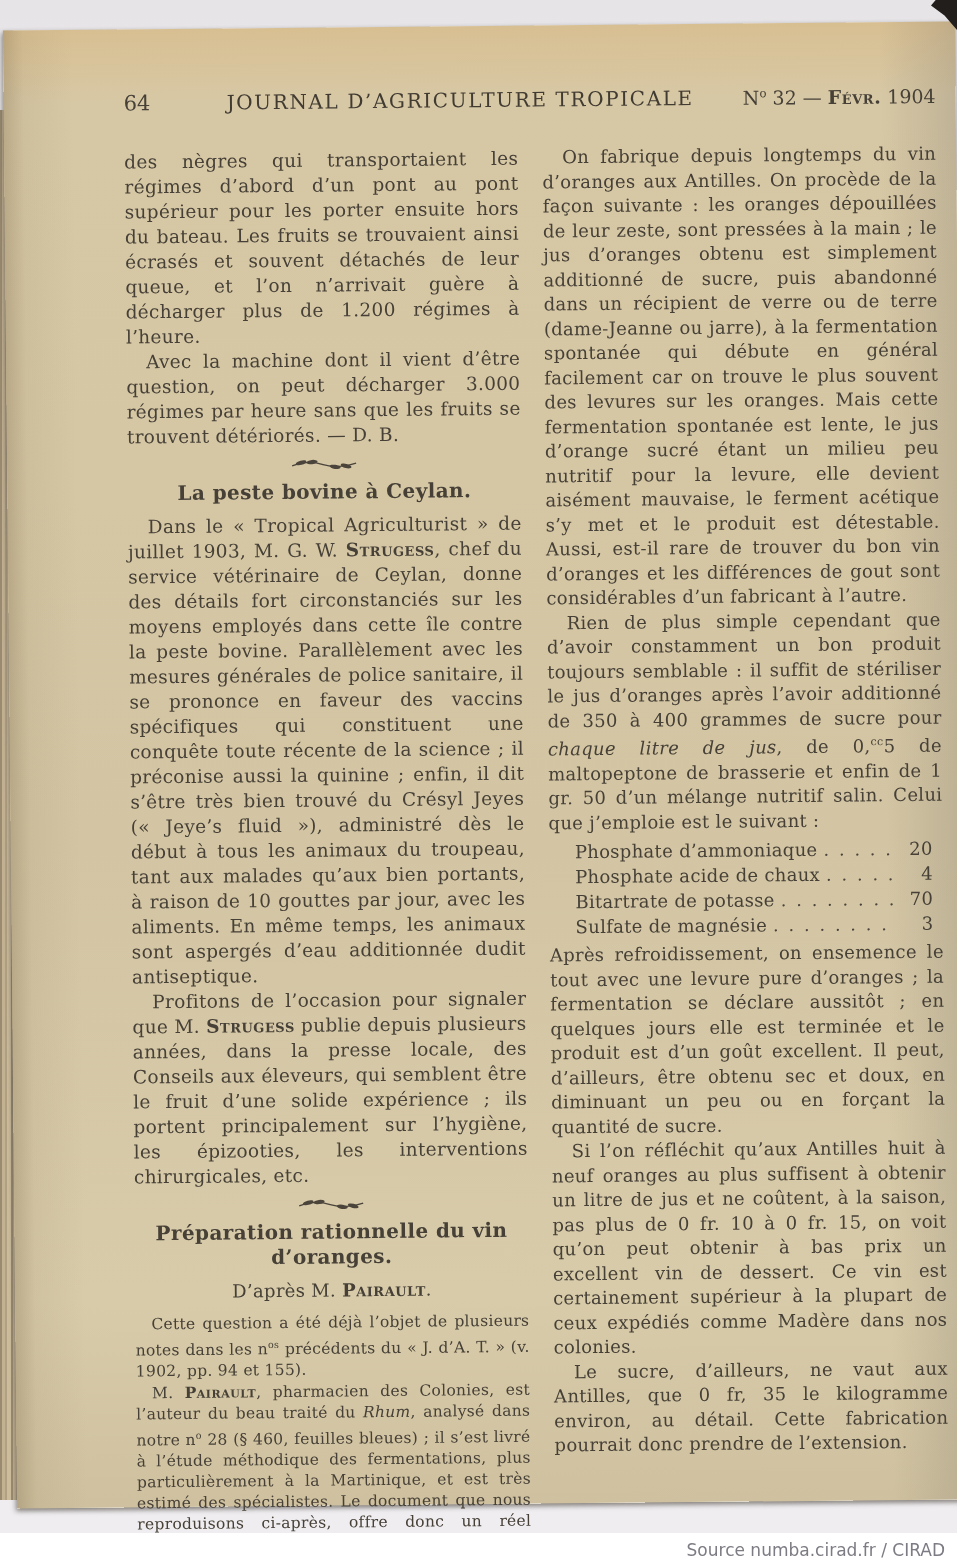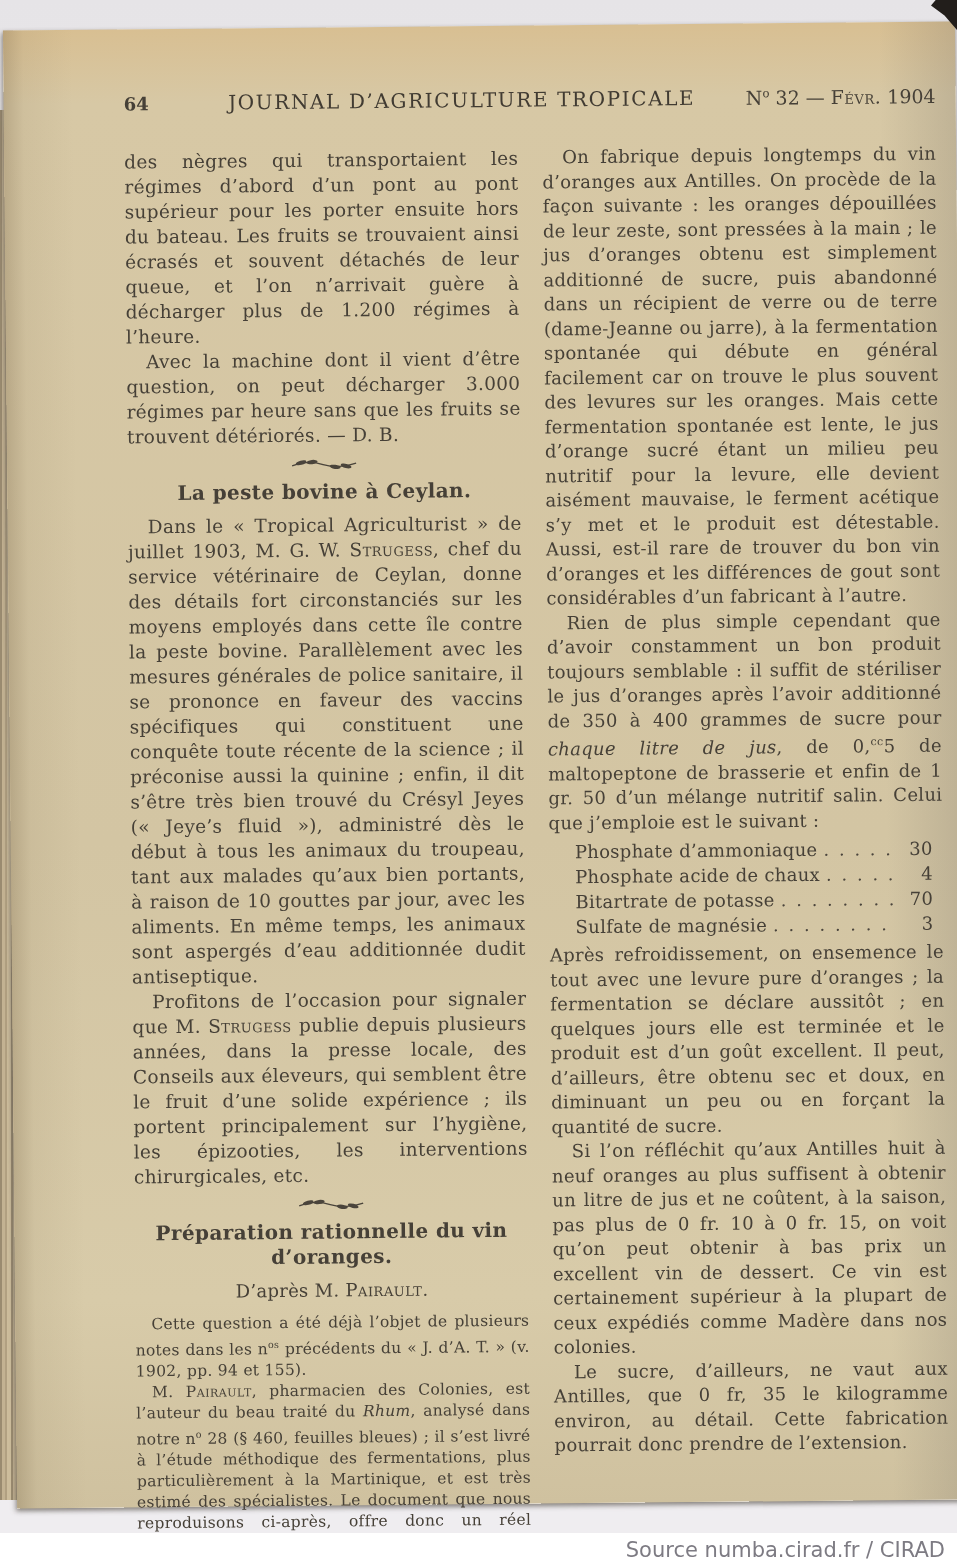--- a/index.html
+++ b/index.html
@@ -29,52 +29,52 @@
     box-shadow:0 2px 4px rgba(95,90,82,.55), -2px 3px 5px rgba(95,90,82,.35);
   }
   .corner-dark {
     position:absolute; right:0; top:0; width:26px; height:30px; z-index:4;
     background:#221e1b;
     clip-path:polygon(18% 0, 100% 0, 100% 100%, 52% 52%, 0 18%);
   }
   .content { position:absolute; left:120px; top:62px; width:812px; color:#464037; }
 
   .masthead { display:flex; align-items:baseline; margin-bottom:34px; }
-  .pagenum { width:64px; font-size:18px;font-weight:bold; }
+  .pagenum { width:64px; font-size:21px; }
   .journal-title { flex:1; text-align:center; font-size:20px; letter-spacing:1.6px; white-space:nowrap; color:#413b32; }
   .issue { font-size:19px; white-space:nowrap; margin-left:10px; }
 
   .cols { display:flex; gap:24px; }
   .col { width:394px; text-align:justify; }
   .col-left  { font-size:18.5px; line-height:25px; letter-spacing:.3px; }
   .col-right { font-size:18px;  line-height:24.5px; letter-spacing:.3px; }
   .col p { margin:0; text-indent:20px; }
   .col p.noindent { text-indent:0; }
 
   .ornament { text-align:center; margin:10px 0 8px 0; line-height:0; }
   .section-title { font-weight:bold; text-align:center; font-size:20px; text-indent:0 !important; margin:4px 0 8px 0 !important; letter-spacing:.4px; }
   .byline { text-align:center; text-indent:0 !important; font-size:18px; margin:0 0 10px 0 !important; }
   .notes { font-size:15.5px; line-height:21px; }
   .notes p { text-indent:16px; margin:0; }
 
-  .sc { font-variant:small-caps; letter-spacing:.5px; }
+  .sc { font-variant:small-caps; letter-spacing:.5px;font-weight:bold; }
   sup { font-size:.62em; }
 
   .recipe { margin:4px 0 4px 0; padding:0 10px 0 26px; }
   .recipe-row { display:flex; align-items:baseline; line-height:25px; }
   .recipe-label { white-space:nowrap; }
   .leader { flex:1; overflow:hidden; white-space:nowrap; margin:0 6px; }
   .leader::after { content:". . . . . . . . . . . . . . . . . . . . . . . ."; letter-spacing:2px; color:#4a443c; }
   .recipe-value { width:34px; text-align:right; }
 
   .watermark-bar {
     position:absolute; left:0; right:0; bottom:0; height:33px; z-index:6;
     background:#ffffff; display:flex; align-items:center; justify-content:flex-end;
     padding-right:12px; box-sizing:border-box;
-    font-family:"DejaVu Sans","Liberation Sans",sans-serif; font-size:21px; color:#7d7b83;
+    font-family:"DejaVu Sans","Liberation Sans",sans-serif; font-size:17px; color:#7d7b83;
   }
   svg.fleuron { display:inline-block; }
 </style>
 </head>
 <body>
 
 <div class="scan-bg"></div>
 <div class="book-edge"></div>
 <div class="corner-dark"></div>
 
@@ -127,21 +127,21 @@
       </div>
 
       <div class="col col-right">
         <p>On fabrique depuis longtemps du vin d’oranges aux Antilles. On procède de la façon suivante : les oranges dépouillées de leur zeste, sont pressées à la main ; le jus d’oranges obtenu est simplement additionné de sucre, puis abandonné dans un récipient de verre ou de terre (dame-Jeanne ou jarre), à la fermentation spontanée qui débute en général facilement car on trouve le plus souvent des levures sur les oranges. Mais cette fermentation spontanée est lente, le jus d’orange sucré étant un milieu peu nutritif pour la levure, elle devient aisément mauvaise, le ferment acétique s’y met et le produit est détestable. Aussi, est-il rare de trouver du bon vin d’oranges et les différences de gout sont considérables d’un fabricant à l’autre.</p>
         <p>Rien de plus simple cependant que d’avoir constamment un bon produit toujours semblable : il suffit de stériliser le jus d’oranges après l’avoir additionné de 350 à 400 grammes de sucre pour <i>chaque litre de jus</i>, de 0,<sup>cc</sup>5 de maltopeptone de brasserie et enfin de 1 gr. 50 d’un mélange nutritif salin. Celui que j’emploie est le suivant :</p>
 
         <div class="recipe">
           <div class="recipe-row">
             <span class="recipe-label">Phosphate d’ammoniaque</span>
             <span class="leader"></span>
-            <span class="recipe-value">30</span>
+            <span class="recipe-value">20</span>
           </div>
           <div class="recipe-row">
             <span class="recipe-label">Phosphate acide de chaux</span>
             <span class="leader"></span>
             <span class="recipe-value">4</span>
           </div>
           <div class="recipe-row">
             <span class="recipe-label">Bitartrate de potasse</span>
             <span class="leader"></span>
             <span class="recipe-value">70</span>

